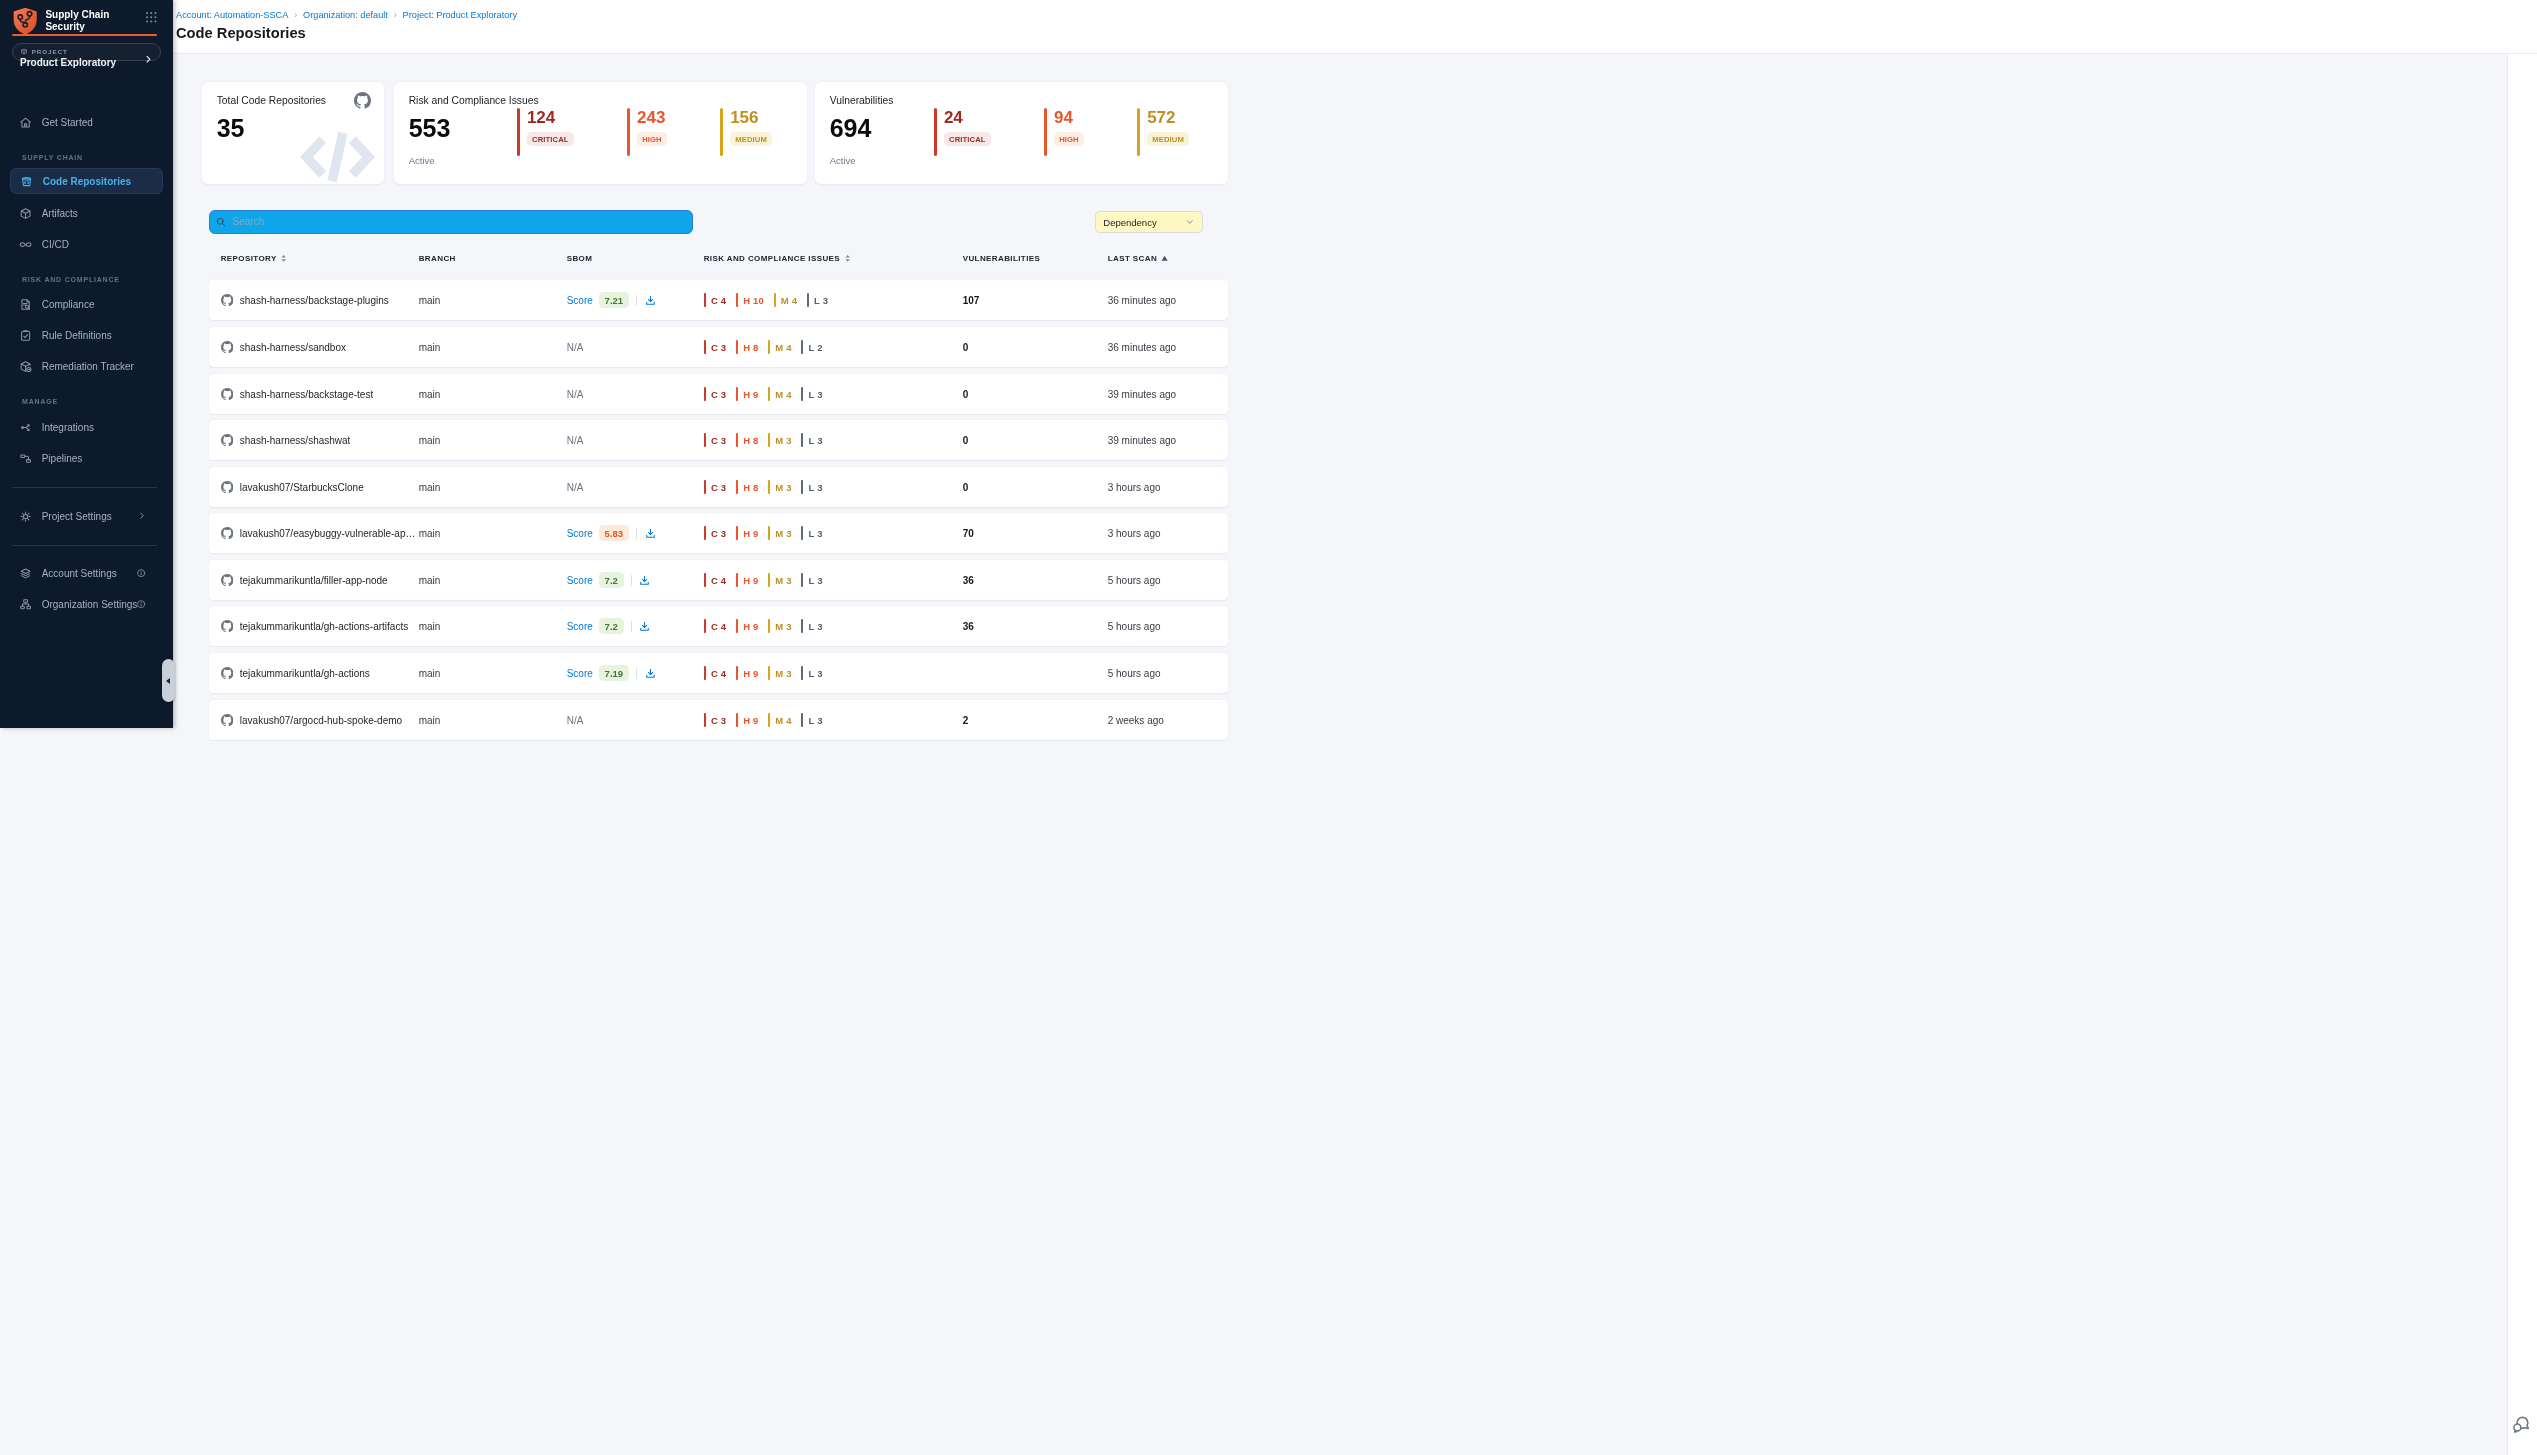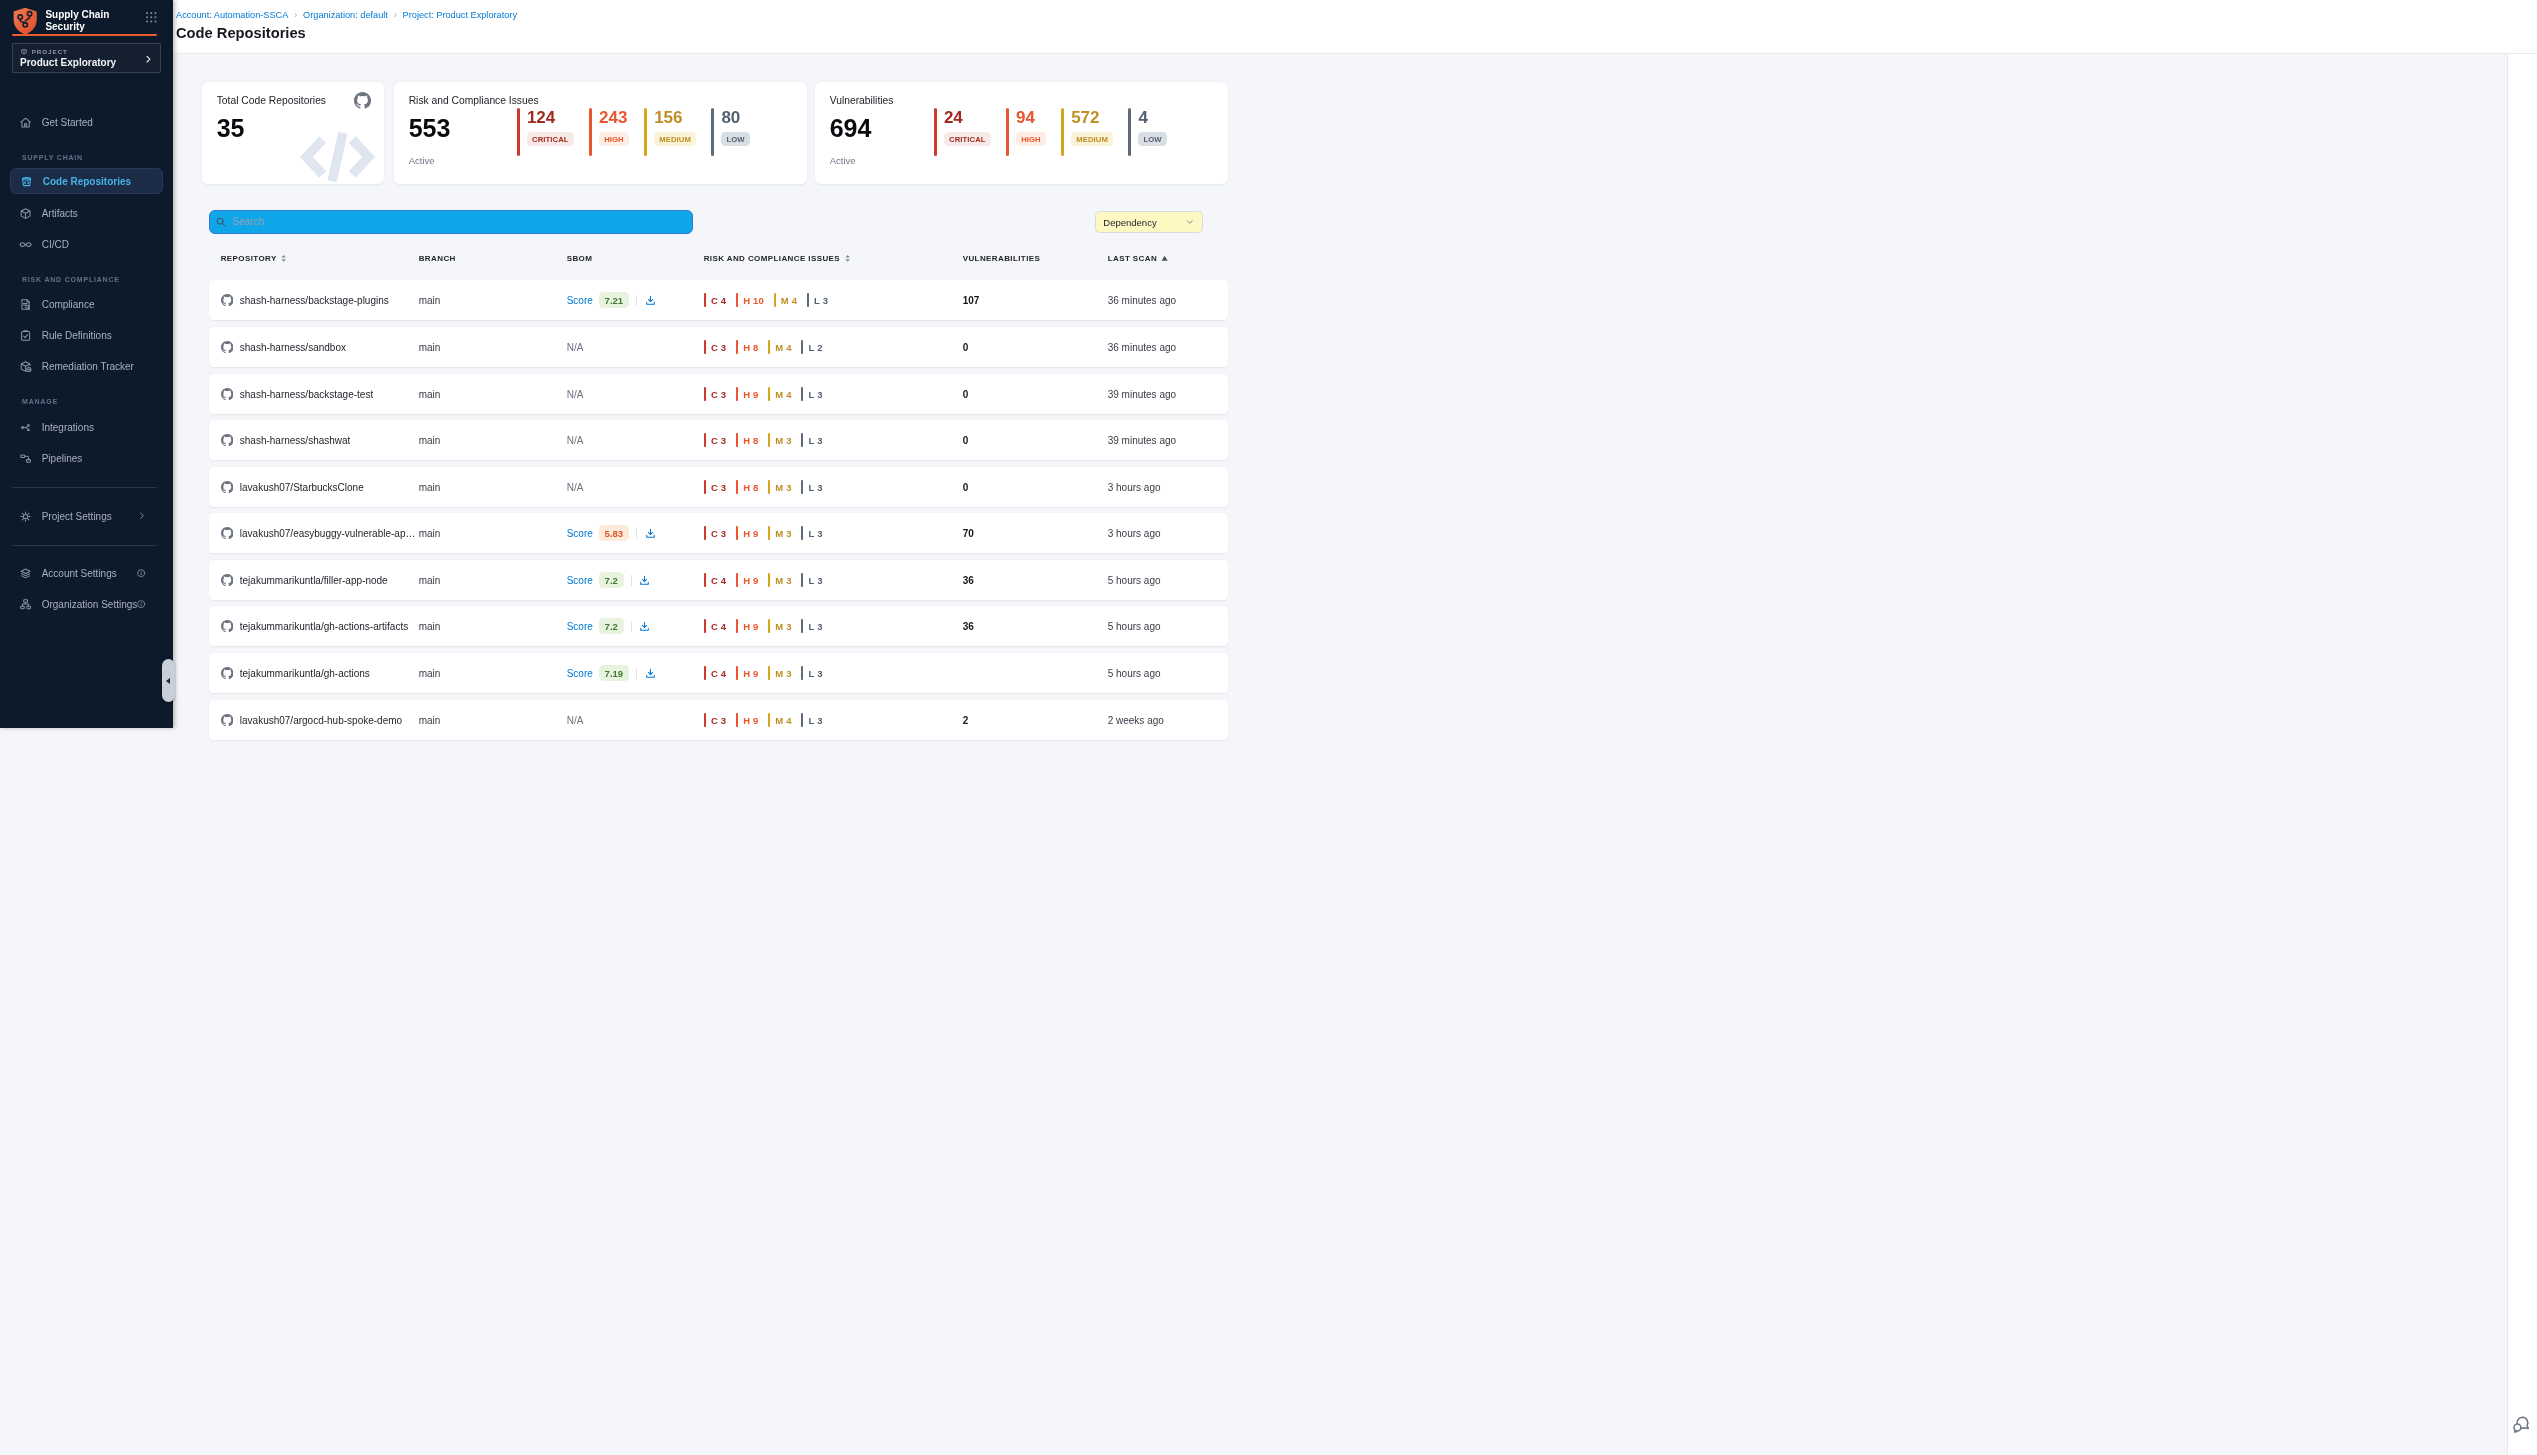--- a/index.html
+++ b/index.html
@@ -7,22 +7,22 @@
     font-family:"Liberation Sans","DejaVu Sans",sans-serif; background:#F4F6FA; }
   svg { display:block; }
 
   
   .sidebar { position:absolute; left:0; top:0; width:173px; height:728px;
     background:#0C1A2B; z-index:5; box-shadow:1.5px 0 4.4px rgba(0,0,0,.25); }
   .logo-row { position:absolute; left:11.7px; top:7.3px; display:flex; gap:7.3px; align-items:flex-start; }
   .logo-title { color:#fff; font-size:10px; font-weight:700; line-height:12.5px; padding-top:1.5px; }
   .grid-icon { position:absolute; right:16px; top:11px; color:#7C8797; cursor:pointer; }
   .brand-rule { position:absolute; left:11.7px; top:34px; width:145px; height:1.8px; background:#ED5B30; border-radius:1.5px; }
-  .project-card { position:absolute; left:11.7px; top:43px; width:149px; height:30px;
-    background:#141F2F; border:0.7px solid #39414F; border-radius:1px; padding:3.7px 7.3px; cursor:pointer; }
+  .project-card { position:absolute; left:11.7px; top:43px; width:149px; height:18px;
+    background:#141F2F; border:0.7px solid #39414F; border-radius:10px; padding:3.7px 7.3px; cursor:pointer; }
   .project-label { display:flex; align-items:center; gap:3.7px; color:#8F98A9; font-size:6.2px;
     font-weight:700; letter-spacing:1px; }
   .project-name { color:#F2F4F7; font-size:10px; font-weight:600; margin-top:1.5px; }
   .project-chevron { position:absolute; right:6.6px; top:9.5px; color:#E8EAF0; }
   .nav-item { position:absolute; left:9.5px; width:153px; height:26.4px; display:flex; align-items:center;
     gap:9.5px; padding-left:9.5px; color:#A8B1C2; font-size:10px; cursor:pointer; border-radius:5.9px; }
   .nav-item .nico { color:#8A94A6; flex:0 0 auto; }
   .nav-item.active { background:#1C2C47; border:0.7px solid #27395A; color:#45B3E8; font-weight:700; }
   .nav-item.active .nico { color:#45B3E8; }
   .nav-section { position:absolute; left:22px; color:#66718A; font-size:7px; font-weight:700; letter-spacing:0.8px; }
@@ -53,21 +53,21 @@
   .support-icon { position:absolute; right:5.1px; bottom:20.6px; color:#6F7585; cursor:pointer; }
 
   
   .card { position:absolute; top:82px; height:102px; background:#fff; border-radius:5.9px;
     box-shadow:0 0.7px 2.2px rgba(25,35,70,.08); overflow:hidden; }
   .card-title { position:absolute; left:14.7px; top:13.2px; font-size:10.3px; color:#22222A; }
   .card-total { position:absolute; left:14.7px; top:32px; font-size:25px; font-weight:700; color:#0B0B0F; }
   .card-sub { position:absolute; left:14.7px; top:73px; font-size:9.5px; color:#707687; }
   .card-gh { position:absolute; right:13.2px; top:10.3px; color:#6D7380; }
   .code-mark { position:absolute; right:5.9px; bottom:-7.3px; }
-  .csev-group { position:absolute; left:0; top:26.4px; display:flex; }
+  .csev-group { position:absolute; left:0; top:26.4px; display:flex;gap:38px; }
   .csev { display:flex; margin-right:15.4px; }
   .csev::before { content:""; width:2.6px; height:48px; border-radius:1.5px; margin-right:7.3px; background:var(--bc); }
   .csev-num { font-size:17px; font-weight:700; color:var(--tc); line-height:19px; }
   .csev-badge { display:inline-block; margin-top:5.1px; padding:2.2px 5.1px; border-radius:4.4px;
     font-size:7.7px; font-weight:700; background:var(--bg); color:var(--tc); letter-spacing:0.1px; }
   .sev-crit { --bc:#CB3A2B; --tc:#A12A20; --bg:#F7E9E8; }
   .sev-high { --bc:#E8562E; --tc:#E8562E; --bg:#FCEEE4; }
   .sev-med  { --bc:#D8A41C; --tc:#BD8F24; --bg:#FBF3D8; }
   .sev-low  { --bc:#5F6B7B; --tc:#535F70; --bg:#D9DDE4; }
 

